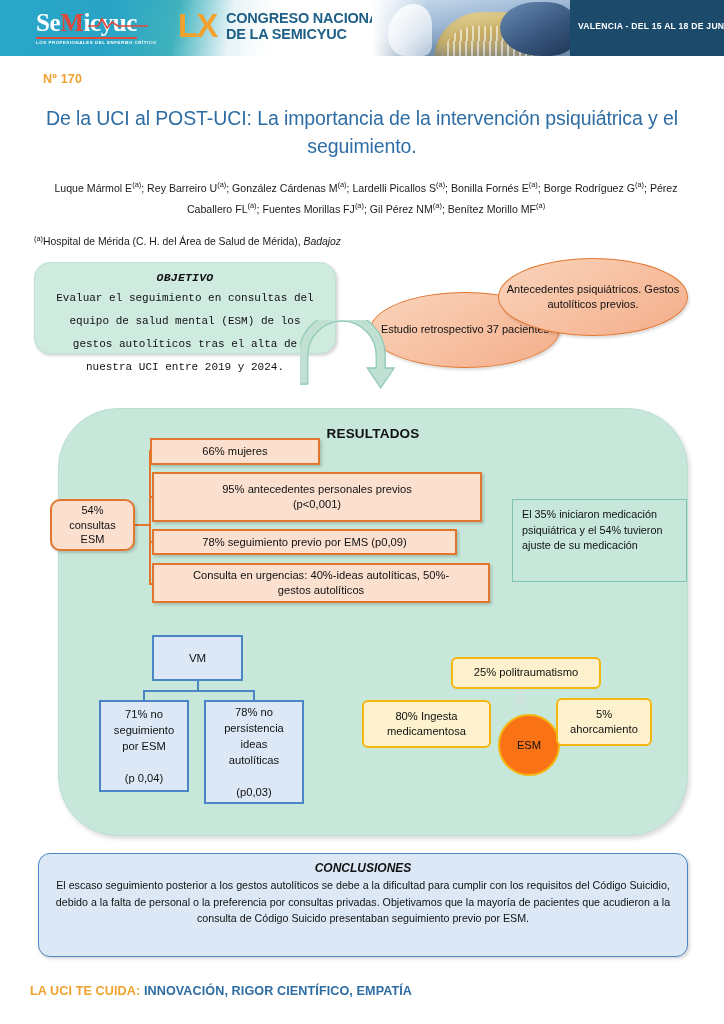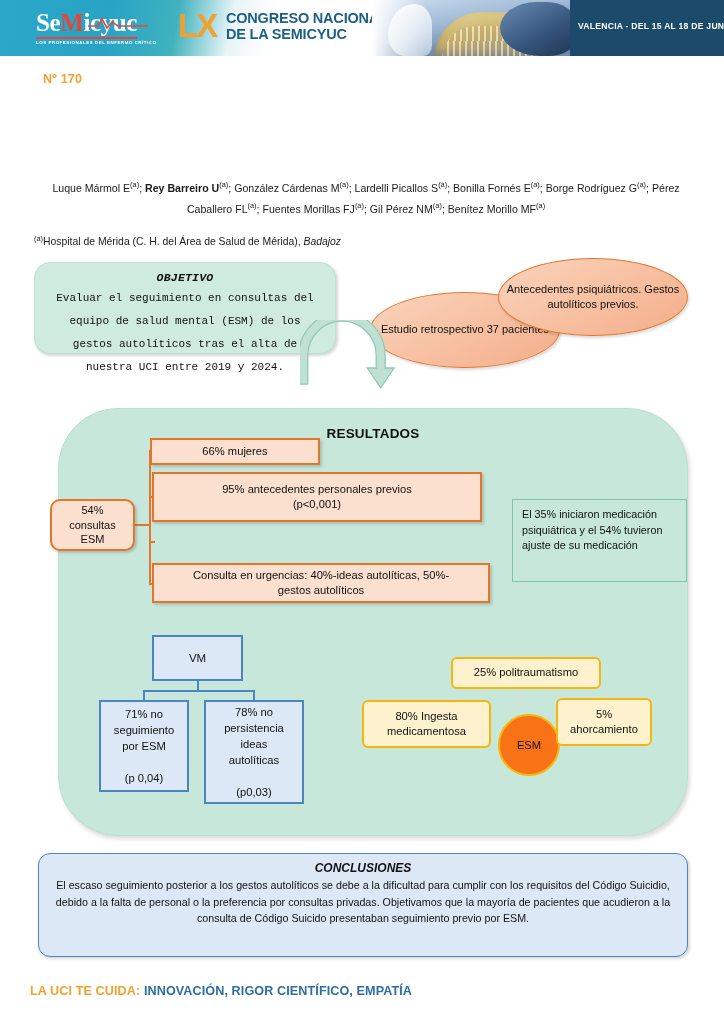--- a/index.html
+++ b/index.html
@@ -100,21 +100,21 @@
   }
   .title{
     position:absolute; left:38px; top:104px; width:648px;
     color:#2e6da4; font-size:19.5px; font-weight:400; line-height:28px;
     text-align:center; letter-spacing:-0.1px;
   }
   .authors{
     position:absolute; left:36px; top:176px; width:660px;
     color:#1a1a1a; font-size:10.6px; line-height:17px; text-align:center;
   }
-  .authors b{ font-weight:700; }
+  .authors b{ font-weight:400; }
   .authors sup{ font-size:7.4px; }
   .affil{
     position:absolute; left:34px; top:232px; width:600px;
     color:#1a1a1a; font-size:10.4px; line-height:14px; text-align:left;
   }
   .affil sup{ font-size:7.4px; }
   .affil i{ font-style:italic; }
 
   
   .objetivo{
@@ -254,20 +254,21 @@
       <div class="bldg-eye"></div>
       <div class="fade-l"></div>
     </div>
 
     <div class="hdr-date">
       <span>VALENCIA - DEL 15 AL 18 DE JUNIO DE 2025</span>
     </div>
   </div>
 
   <div class="num">Nº 170</div>
+  <div class="title">De la UCI al POST-UCI: La importancia de la intervención psiquiátrica y el seguimiento.</div>
   <div class="authors">Luque Mármol E<sup>(a)</sup>; <b>Rey Barreiro U</b><sup>(a)</sup>; González Cárdenas M<sup>(a)</sup>; Lardelli Picallos S<sup>(a)</sup>; Bonilla Fornés E<sup>(a)</sup>; Borge Rodríguez G<sup>(a)</sup>; Pérez Caballero FL<sup>(a)</sup>; Fuentes Morillas FJ<sup>(a)</sup>; Gil Pérez NM<sup>(a)</sup>; Benítez Morillo MF<sup>(a)</sup></div>
   <div class="affil"><sup>(a)</sup>Hospital de Mérida (C. H. del Área de Salud de Mérida), <i>Badajoz</i></div>
 
   <div class="objetivo">
     <div class="hd">OBJETIVO</div>
     <div class="bd">Evaluar el seguimiento en consultas del equipo de salud mental (ESM) de los gestos autolíticos tras el alta de nuestra UCI entre 2019 y 2024.</div>
   </div>
 
   <div class="ell ell-estudio">
     <span>Estudio retrospectivo 37 pacientes</span>
@@ -295,20 +296,23 @@
     <span>54% consultas ESM</span>
   </div>
   <div class="obox ob-1">
     <span>66% mujeres</span>
   </div>
   <div class="obox ob-2">
     <span>
       <span>95% antecedentes personales previos</span><br>
       <span>(p&lt;0,001)</span>
     </span>
+  </div>
+  <div class="obox ob-3">
+    <span>78% seguimiento previo por EMS (p0,09)</span>
   </div>
   <div class="obox ob-4">
     <span>
       <span>Consulta en urgencias: 40%-ideas autolíticas, 50%-</span><br>
       <span>gestos autolíticos</span>
     </span>
   </div>
 
   <div class="tealbox">
     <span>El 35% iniciaron medicación psiquiátrica y el 54% tuvieron ajuste de su medicación</span>

